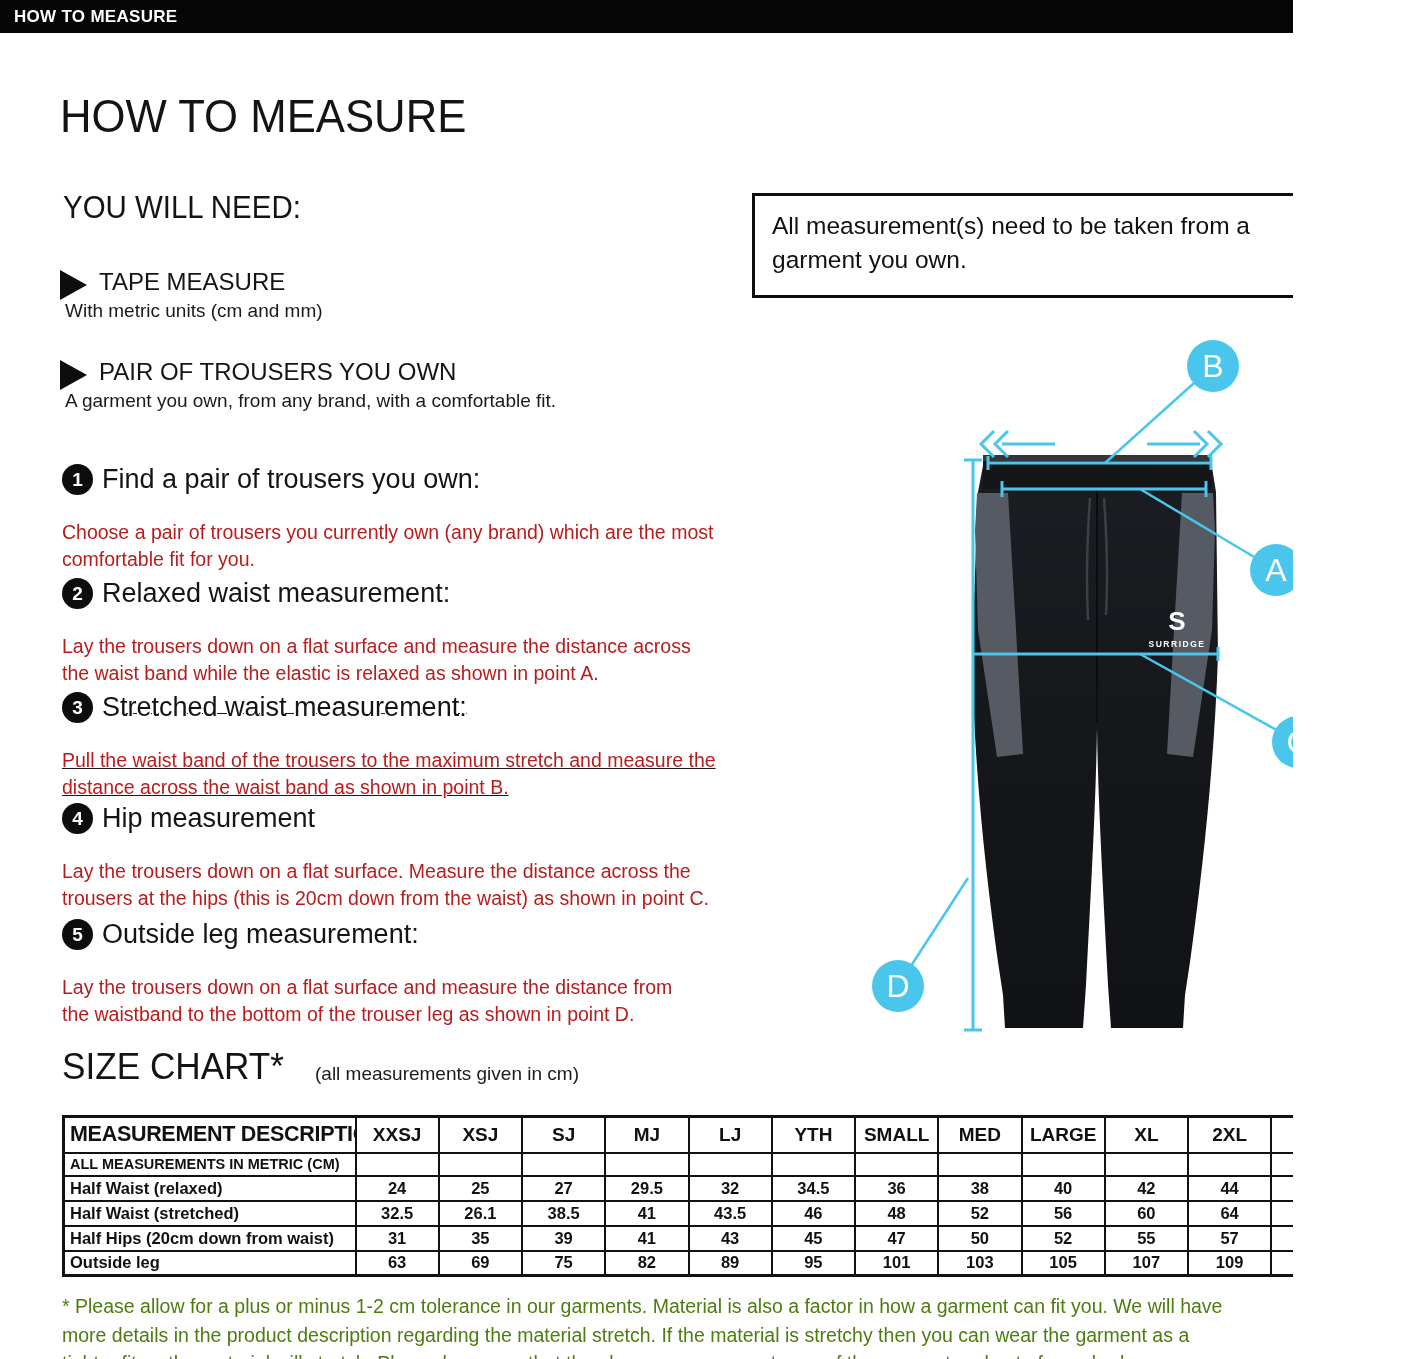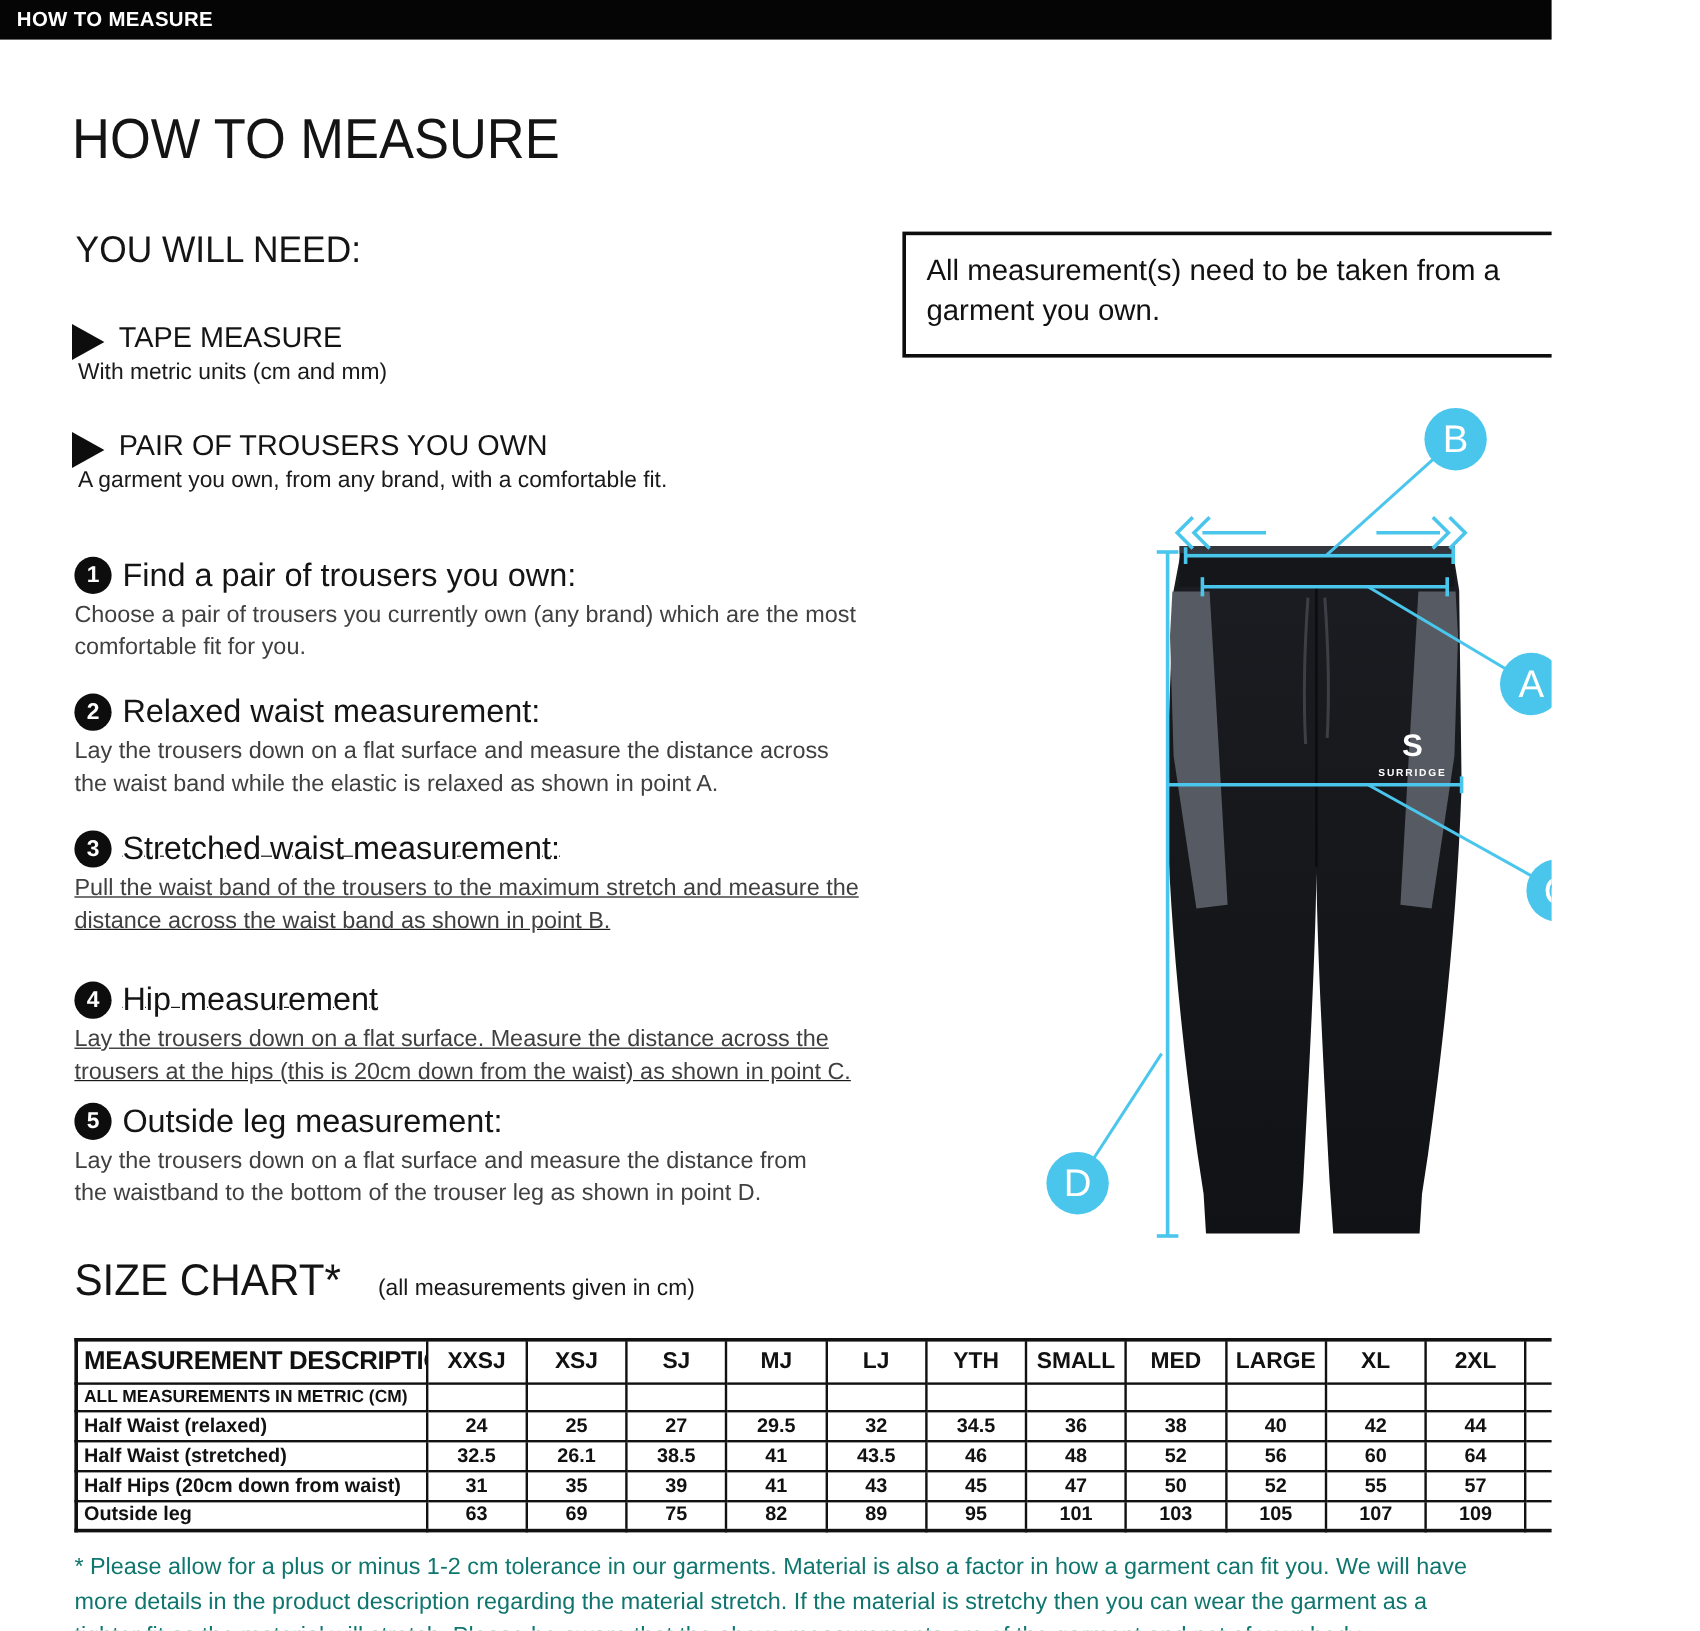--- a/index.html
+++ b/index.html
@@ -35,42 +35,42 @@
               border:3px solid #0d0d0d; padding:13px 17px; }
   .note-line { font-size:24.5px; font-weight:normal; line-height:34px; color:#111; white-space:nowrap; }
 
   
   .steps-list { position:absolute; left:62px; top:464px; width:660px; height:580px; }
   .step { position:absolute; left:0; width:660px; }
   .step-num { display:inline-block; width:31px; height:31px; border-radius:50%; background:#0d0d0d;
               color:#ffffff; text-align:center; line-height:31px; font-size:19px; font-weight:bold;
               vertical-align:middle; }
   .step-title { font-size:27px; color:#141414; margin-left:9px; vertical-align:middle; white-space:nowrap; }
-  .step-body { margin-top:4px; font-size:19.5px; line-height:27px; color:#404040; white-space:nowrap; }
+  .step-body { margin-top:24px; font-size:19.5px; line-height:27px; color:#b91c1c; white-space:nowrap; }
 
   
   .sc-heading { position:absolute; left:62px; top:1046px; font-size:37px; color:#141414;
                 transform:scaleX(0.95); transform-origin:left; white-space:nowrap; }
   .sc-subtitle { position:absolute; left:315px; top:1063px; font-size:19px; color:#1a1a1a; white-space:nowrap; }
 
   .size-table { position:absolute; left:62px; top:1115px; width:1294px; border-collapse:collapse;
                 table-layout:fixed; border:3px solid #111; }
   .size-table td { border:2px solid #111; text-align:center; font-weight:bold; color:#111;
                    overflow:hidden; white-space:nowrap; }
   .size-table col.desc-col { width:292px; }
   .row-header td { height:36px; font-size:19px; }
   .row-header td:first-child { font-size:21.5px; text-align:left; padding-left:5px; letter-spacing:-0.3px; }
   .row-metric td { height:23px; }
   .row-metric td:first-child { font-size:14.5px; text-align:left; padding-left:5px; }
   .row-data td { height:25px; font-size:16.5px;margin-left:15px; }
   .row-data td:first-child { font-size:16.5px; text-align:left; padding-left:5px; font-weight:bold; }
 
   
   .footnote { position:absolute; left:62px; top:1292px; }
-  .footnote div { font-size:19.5px; line-height:28.5px; color:#0f766e; white-space:nowrap; }
+  .footnote div { font-size:19.5px; line-height:28.5px; color:#4d7c0f; white-space:nowrap; }
 
   
   .diagram { position:absolute; left:850px; top:330px; width:560px; height:720px; }
   .diagram svg { width:560px; height:720px; display:block; }
 </style>
 </head>
 <body>
 
 <div class="page">
 
@@ -109,21 +109,21 @@
           <div>comfortable fit for you.</div>
         </div></div>
       <div class="step" style="top: 114px;"><span class="step-num">2</span><span class="step-title">Relaxed waist measurement:</span><div class="step-body">
           <div>Lay the trousers down on a flat surface and measure the distance across</div>
           <div>the waist band while the elastic is relaxed as shown in point A.</div>
         </div></div>
       <div class="step" style="top: 228px; text-decoration: underline;"><span class="step-num">3</span><span class="step-title">Stretched waist measurement:</span><div class="step-body">
           <div>Pull the waist band of the trousers to the maximum stretch and measure the</div>
           <div>distance across the waist band as shown in point B.</div>
         </div></div>
-      <div class="step" style="top: 354px; text-decoration: underline;"><span class="step-num">4</span><span class="step-title">Hip measurement</span><div class="step-body">
+      <div class="step" style="top: 339px;"><span class="step-num">4</span><span class="step-title">Hip measurement</span><div class="step-body">
           <div>Lay the trousers down on a flat surface. Measure the distance across the</div>
           <div>trousers at the hips (this is 20cm down from the waist)  as shown in point C.</div>
         </div></div>
       <div class="step" style="top: 455px;"><span class="step-num">5</span><span class="step-title">Outside leg measurement:</span><div class="step-body">
           <div>Lay the trousers down on a flat surface and measure the distance from</div>
           <div>the waistband to the bottom of the trouser  leg as shown in point D.</div>
         </div></div>
     </div>
 
   <div class="diagram">

